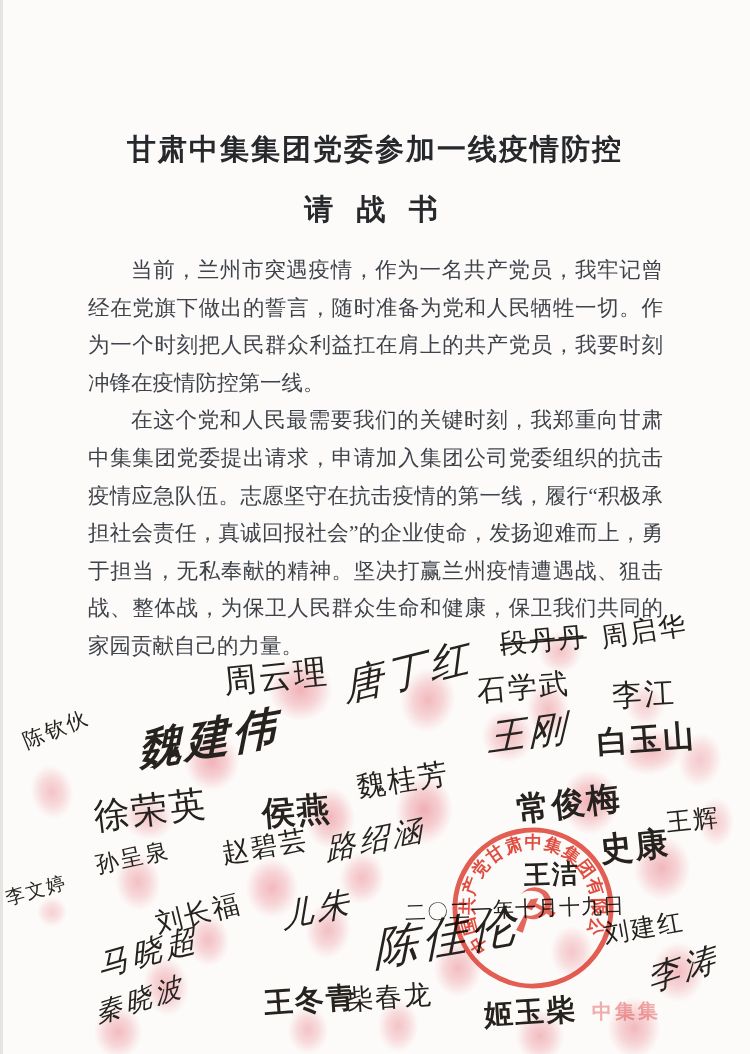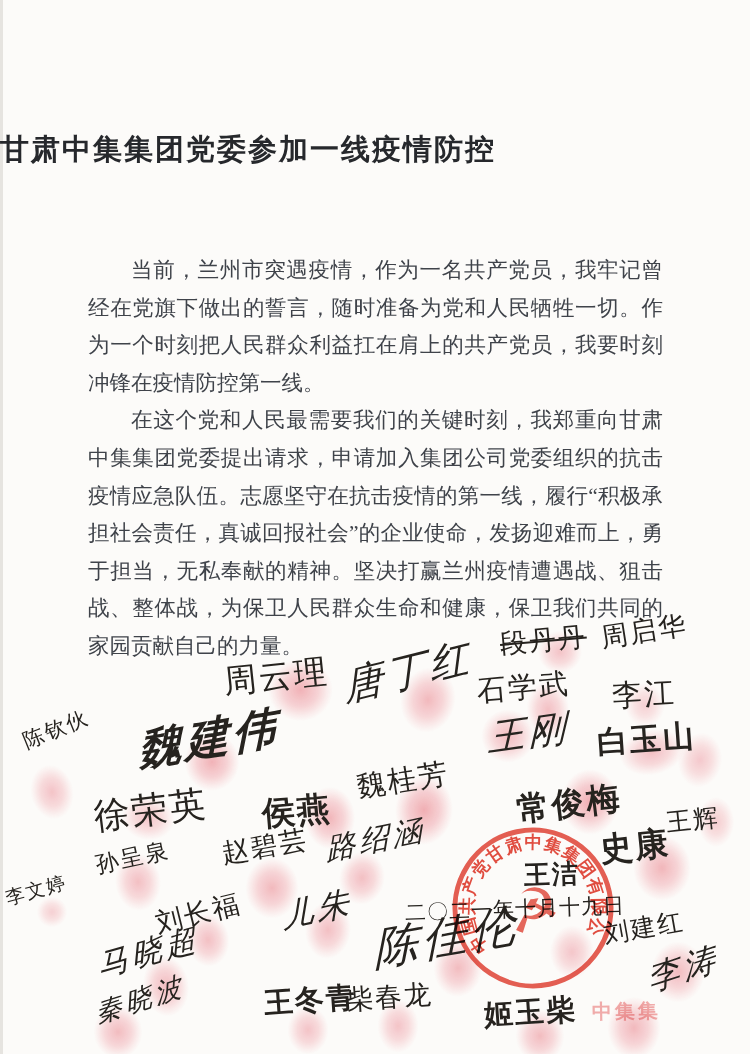--- a/index.html
+++ b/index.html
@@ -7,21 +7,21 @@
     position:relative;
     width:750px;height:1054px;
     margin:0 auto;
     background:#fcfbf9;
     overflow:hidden;
     font-family:"Liberation Serif","DejaVu Serif",serif;
   }
   .scan-edge{position:absolute;left:0;top:0;bottom:0;width:3px;background:#e6e4e0;}
   .title1{
     position:absolute;top:130px;left:0;right:0;
-    font-size:29px;font-weight:bold;
+    text-align:center;font-size:29px;font-weight:bold;
     letter-spacing:2px;color:#26282c;
   }
   .title2{
     position:absolute;top:190px;left:0;right:0;
     text-align:center;font-size:29px;font-weight:bold;
     letter-spacing:8px;color:#26282c;
   }
   .bodytext{
     position:absolute;left:88px;top:252px;width:575px;
     font-size:21.5px;line-height:37.6px;color:#3f434a;
@@ -60,20 +60,21 @@
     mix-blend-mode:multiply;white-space:nowrap;
   }
 </style>
 </head>
 <body>
 
 <div class="page">
   <div class="scan-edge"></div>
 
   <div class="title1">甘肃中集集团党委参加一线疫情防控</div>
+  <div class="title2">请 战 书</div>
 
   <div class="bodytext">
     <p>当前，兰州市突遇疫情，作为一名共产党员，我牢记曾经在党旗下做出的誓言，随时准备为党和人民牺牲一切。作为一个时刻把人民群众利益扛在肩上的共产党员，我要时刻冲锋在疫情防控第一线。</p>
     <p>在这个党和人民最需要我们的关键时刻，我郑重向甘肃中集集团党委提出请求，申请加入集团公司党委组织的抗击疫情应急队伍。志愿坚守在抗击疫情的第一线，履行“积极承担社会责任，真诚回报社会”的企业使命，发扬迎难而上，勇于担当，无私奉献的精神。坚决打赢兰州疫情遭遇战、狙击战、整体战，为保卫人民群众生命和健康，保卫我们共同的家园贡献自己的力量。</p>
   </div>
 
   <div class="fp-layer">
       <div class="fp" style="left: 257.5px; top: 649px; width: 85px; height: 82px; opacity: 0.55; transform: rotate(0deg);"></div>
       <div class="fp" style="left: 392px; top: 657px; width: 72px; height: 86px; opacity: 0.5; transform: rotate(12deg);"></div>
       <div class="fp" style="left: 531px; top: 624px; width: 58px; height: 56px; opacity: 0.42; transform: rotate(-10deg);"></div>

